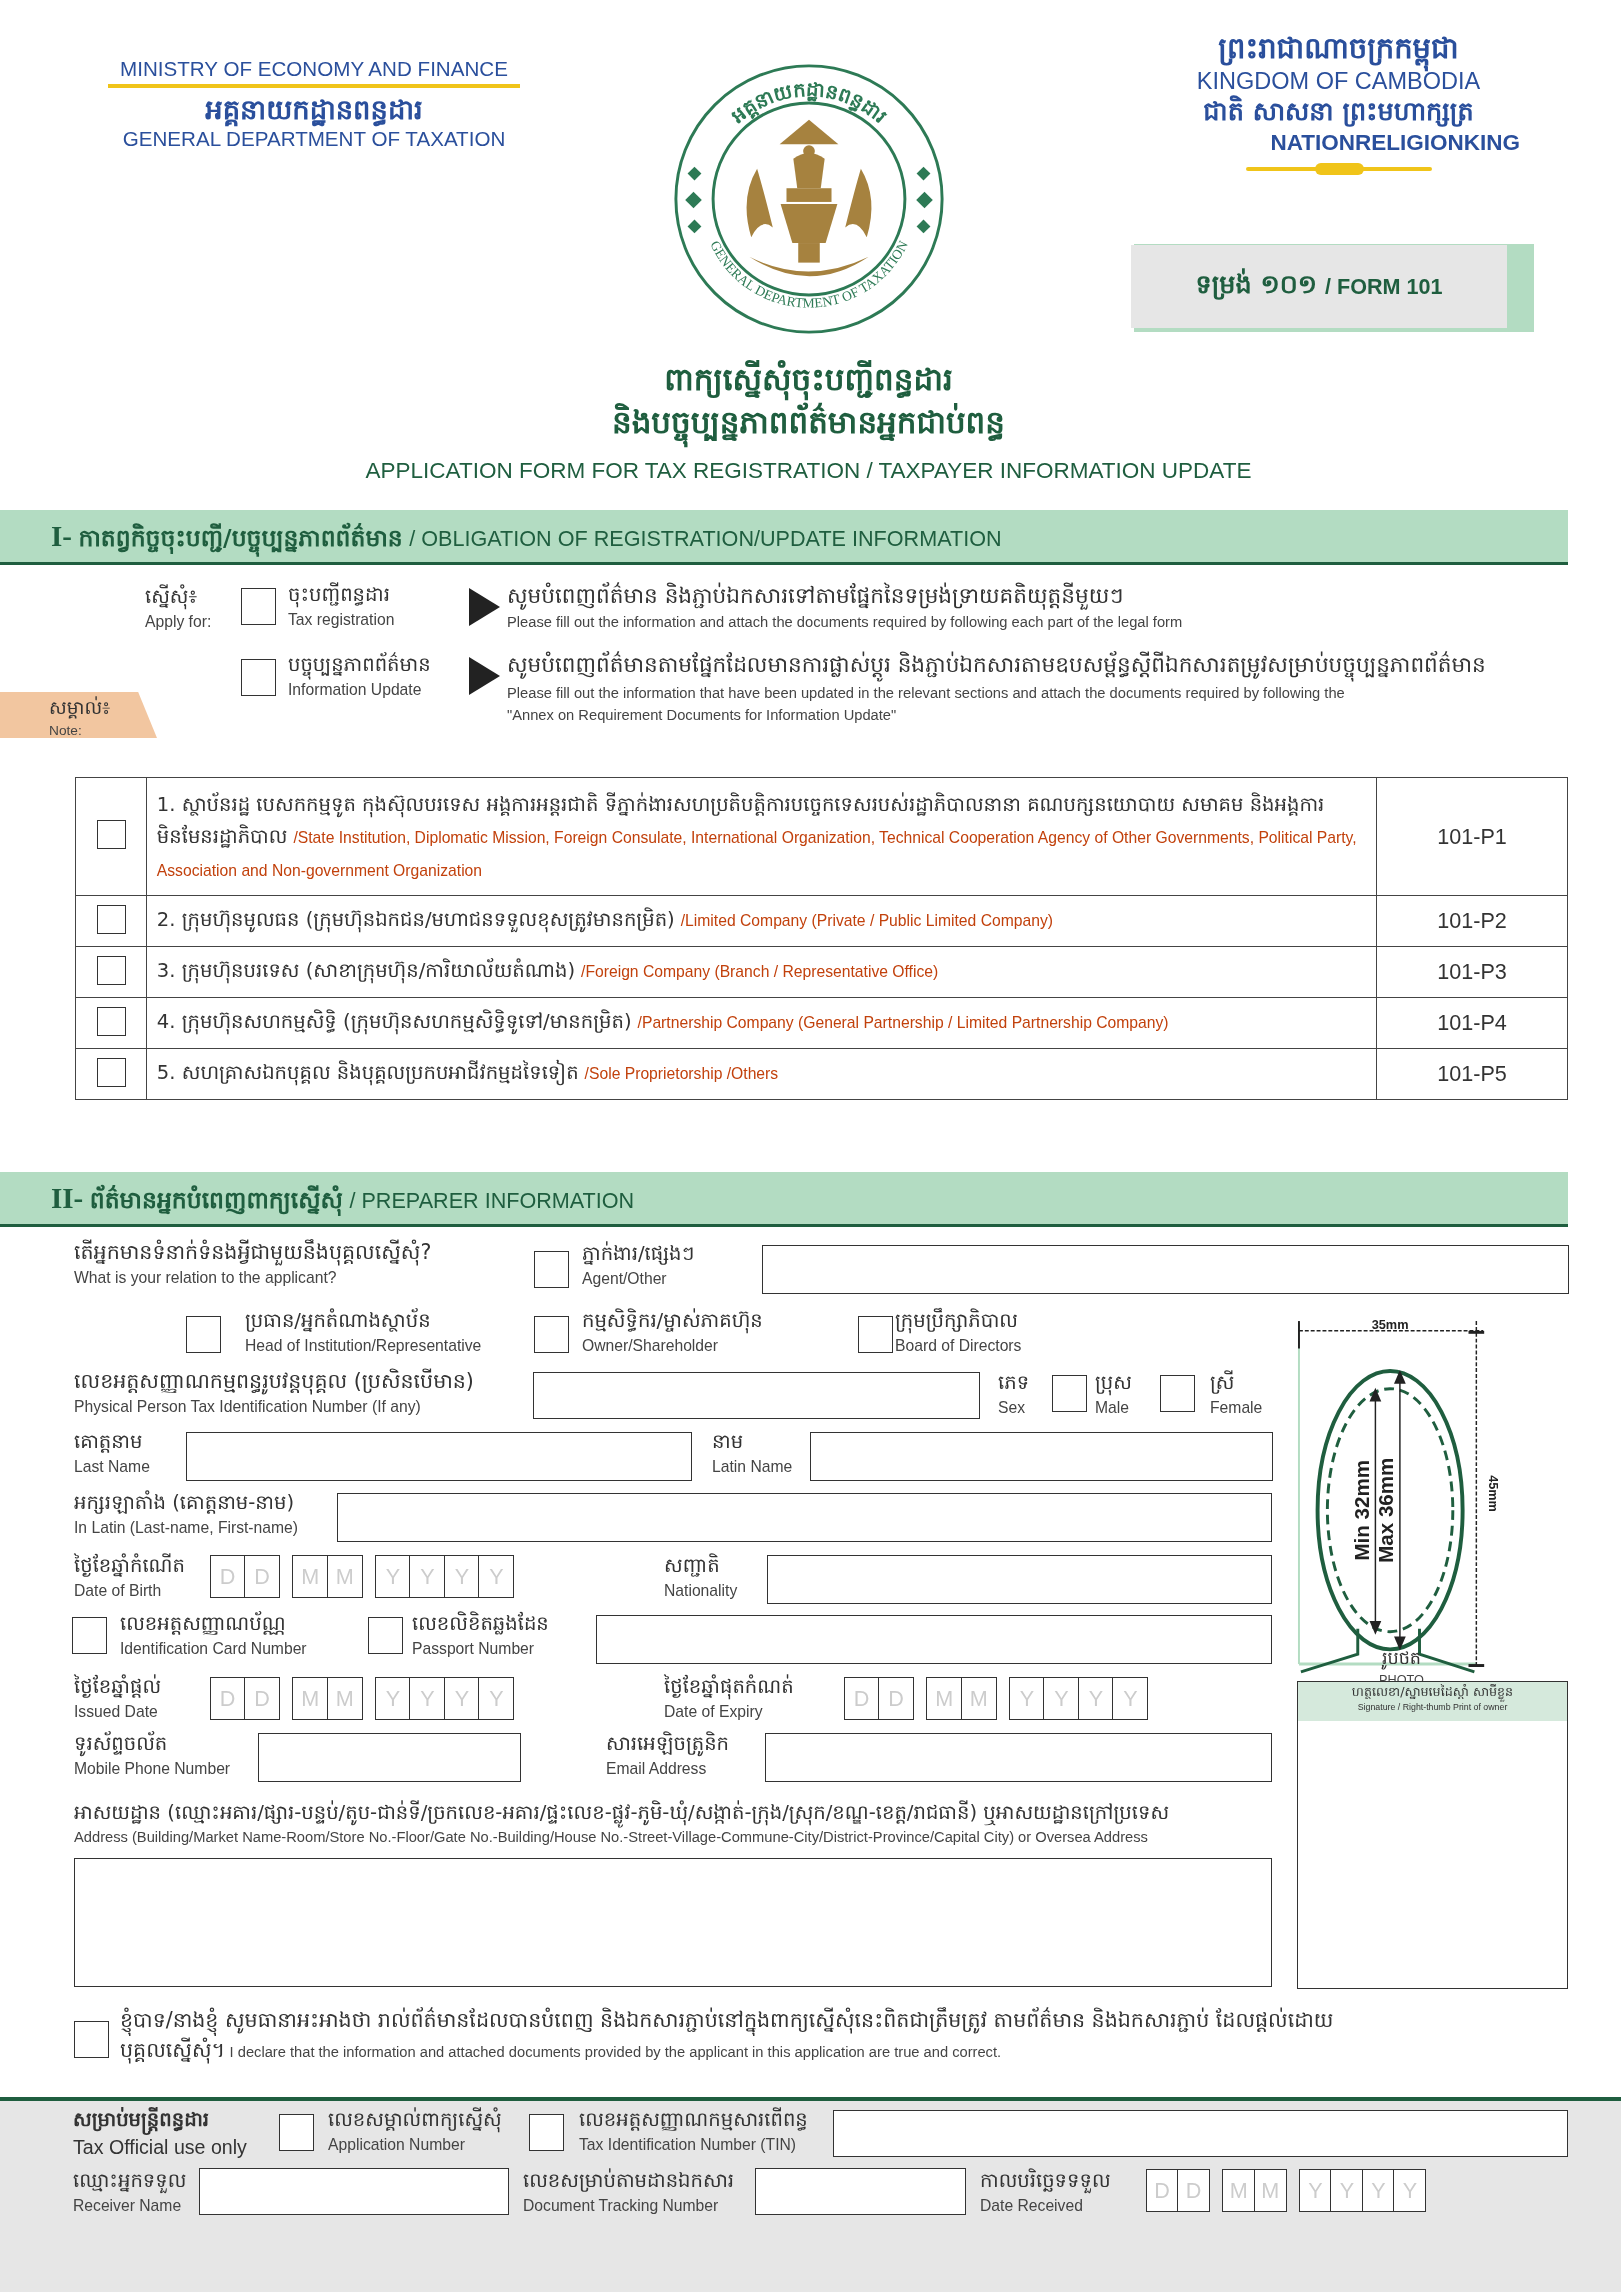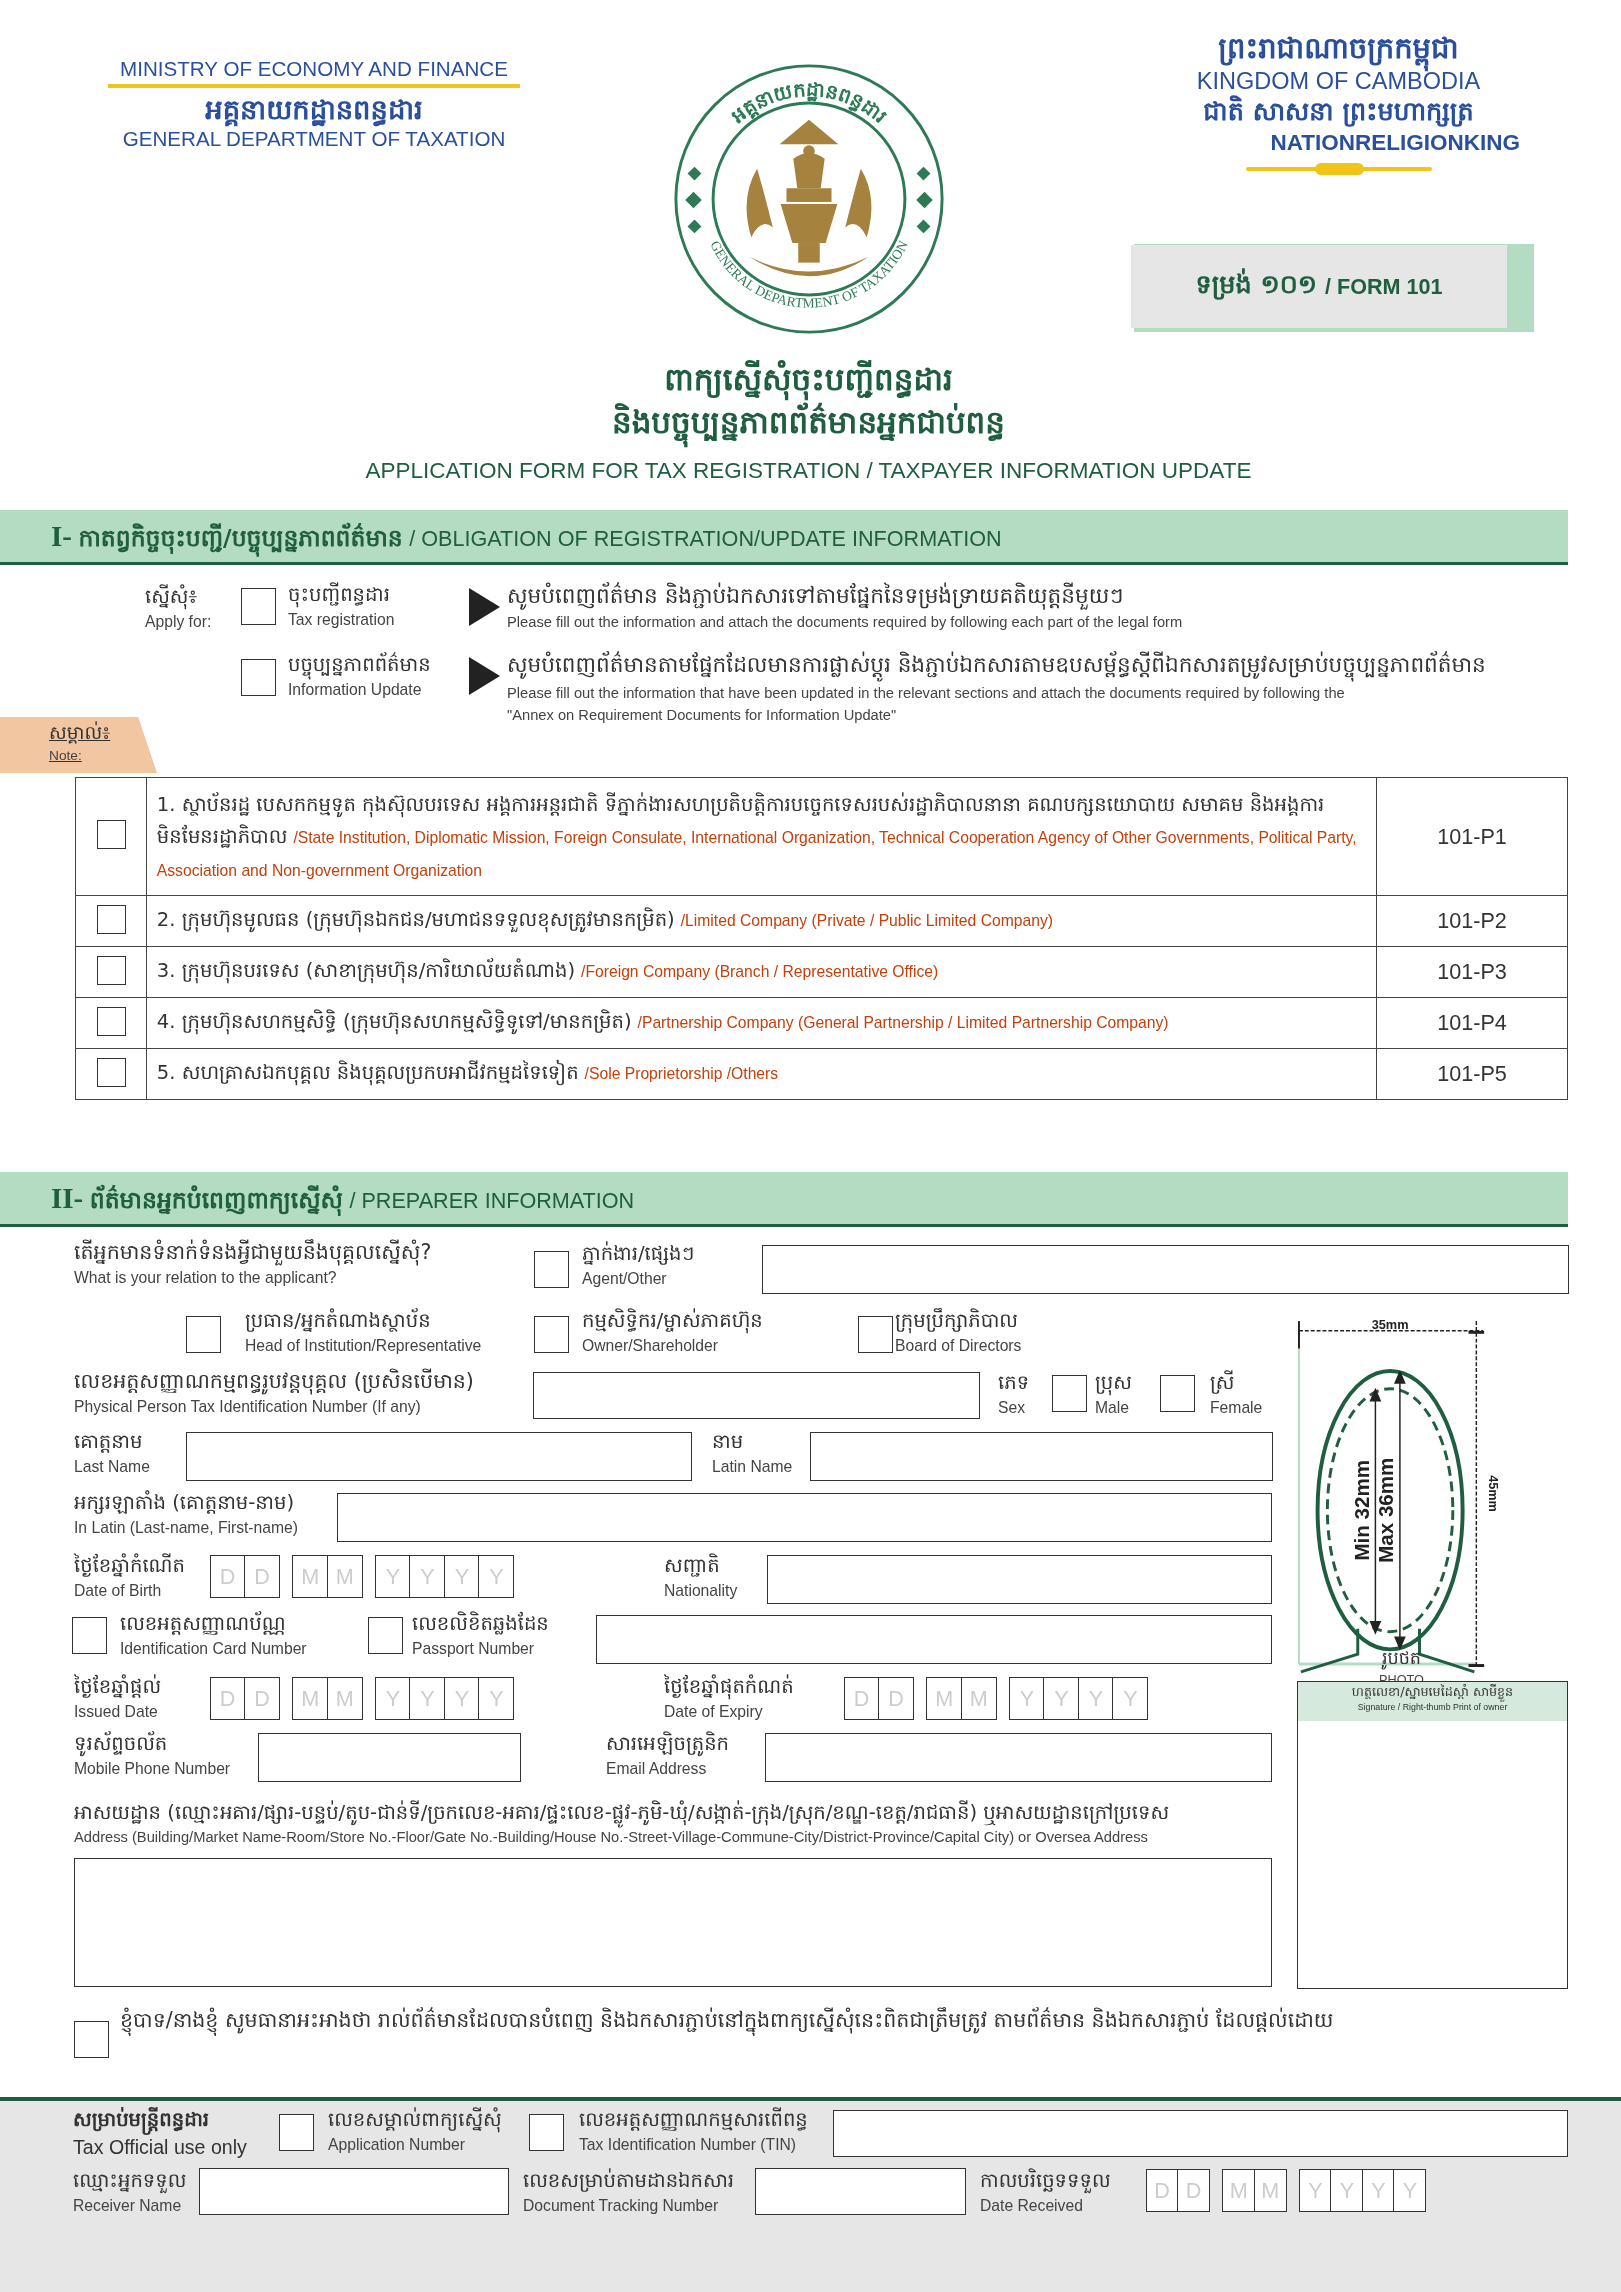--- a/index.html
+++ b/index.html
@@ -126,21 +126,21 @@
   <div class="lbl-km">បច្ចុប្បន្នភាពព័ត៌មាន</div>
   <div class="lbl-en">Information Update</div>
 </div>
 <div class="abs" style="left:469px; top:657px; width:0; height:0; border-top:19.6px solid transparent; border-bottom:19.6px solid transparent; border-left:31px solid #222;"></div>
 <div class="abs" style="left:507px; top:651px;">
   <div class="lbl-km" style="font-size:21.6px;">សូមបំពេញព័ត៌មានតាមផ្នែកដែលមានការផ្លាស់ប្តូរ និងភ្ជាប់ឯកសារតាមឧបសម្ព័ន្ធស្តីពីឯកសារតម្រូវសម្រាប់បច្ចុប្បន្នភាពព័ត៌មាន</div>
   <div class="lbl-en" style="font-size:14.7px; line-height:21.6px;">Please fill out the information that have been updated in the relevant sections and attach the documents required by following the</div>
   <div class="lbl-en" style="font-size:14.7px; line-height:21.6px;">"Annex on Requirement Documents for Information Update"</div>
 </div>
 
-<div class="abs" style="left:0; top:717px; width:157px; height:56px; background:#f2c6a0; clip-path:polygon(0 0, 88% 0, 100% 100%, 0 100%); padding:3.9px 0 0 49px;text-decoration:underline;">
+<div class="abs" style="left:0; top:692px; width:157px; height:46px; background:#f2c6a0; clip-path:polygon(0 0, 88% 0, 100% 100%, 0 100%); padding:3.9px 0 0 49px;">
   <div class="lbl-km" style="font-size:18.6px;">សម្គាល់៖</div>
   <div class="lbl-en" style="font-size:13.7px;">Note:</div>
 </div>
 
 <table class="legal">
   <tbody>
   <tr style="height:118px;">
     <td class="cbcell"><span class="mini-cb"></span></td>
     <td class="txt" style="line-height:31px;"><span style="font-family:'DejaVu Sans',sans-serif; font-size:19.6px;">1. ស្ថាប័នរដ្ឋ បេសកកម្មទូត កុងស៊ុលបរទេស អង្គការអន្តរជាតិ ទីភ្នាក់ងារសហប្រតិបត្តិការបច្ចេកទេសរបស់រដ្ឋាភិបាលនានា គណបក្សនយោបាយ សមាគម និងអង្គការមិនមែនរដ្ឋាភិបាល</span> <span class="en">/State Institution, Diplomatic Mission, Foreign Consulate, International Organization, Technical Cooperation Agency of Other Governments, Political Party, Association and Non-government Organization</span></td>
     <td class="partcell">101-P1</td>
@@ -369,20 +369,24 @@
 <div class="box" style="left:1297px; top:1681px; width:271px; height:308px; border-width:1.5px;">
   <div style="background:#d5e9dc; height:39px; text-align:center; padding-top:2px;">
     <div style="font-family:'DejaVu Sans',sans-serif; font-size:12.7px; color:#333;">ហត្ថលេខា/ស្នាមមេដៃស្តាំ សាមីខ្លួន</div>
     <div style="font-size:8.8px; color:#333;">Signature / Right-thumb Print of owner</div>
   </div>
 </div>
 
 <div class="cb" style="left:74px; top:2021px; width:35px; height:37px;"></div>
 <div class="abs" style="left:120px; top:2007px; width:1372px;">
   <div class="lbl-km" style="font-size:20.6px;">ខ្ញុំបាទ/នាងខ្ញុំ សូមធានាអះអាងថា រាល់ព័ត៌មានដែលបានបំពេញ និងឯកសារភ្ជាប់នៅក្នុងពាក្យស្នើសុំនេះពិតជាត្រឹមត្រូវ តាមព័ត៌មាន និងឯកសារភ្ជាប់ ដែលផ្តល់ដោយ</div>
+  <div style="white-space:nowrap;">
+    <span class="lbl-km" style="font-size:20.6px;">បុគ្គលស្នើសុំ។</span>
+    <span class="lbl-en" style="font-size:14.7px;">I declare that the information and attached documents provided by the applicant in this application are true and correct.</span>
+  </div>
 </div>
 
 <div class="abs" style="left:0; top:2097px; width:1621px; height:196px; background:#e6e6e6; border-top:4.9px solid #1f5e3f;"></div>
 <div class="abs" style="left:73px; top:2107px;">
   <div class="km-big" style="font-size:19.6px; color:#333;">សម្រាប់មន្ត្រីពន្ធដារ</div>
   <div style="font-size:19.6px; color:#333;">Tax Official use only</div>
 </div>
 <div class="cb" style="left:279px; top:2114px; width:35px; height:37px;"></div>
 <div class="abs" style="left:328px; top:2107px;">
   <div class="lbl-km">លេខសម្គាល់ពាក្យស្នើសុំ</div>

